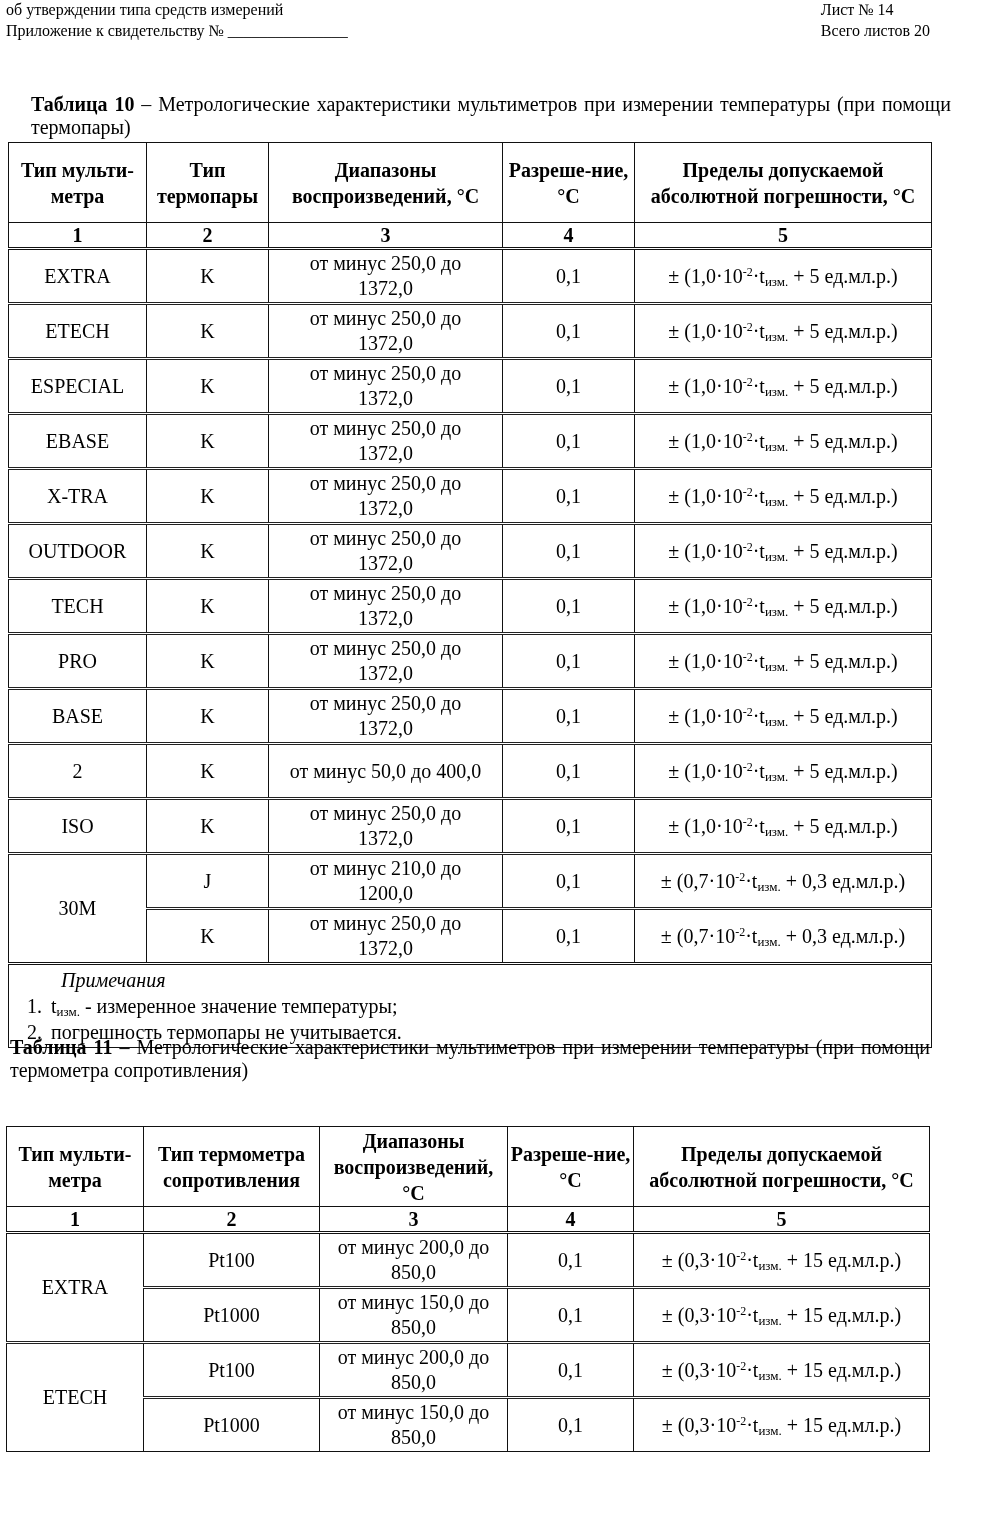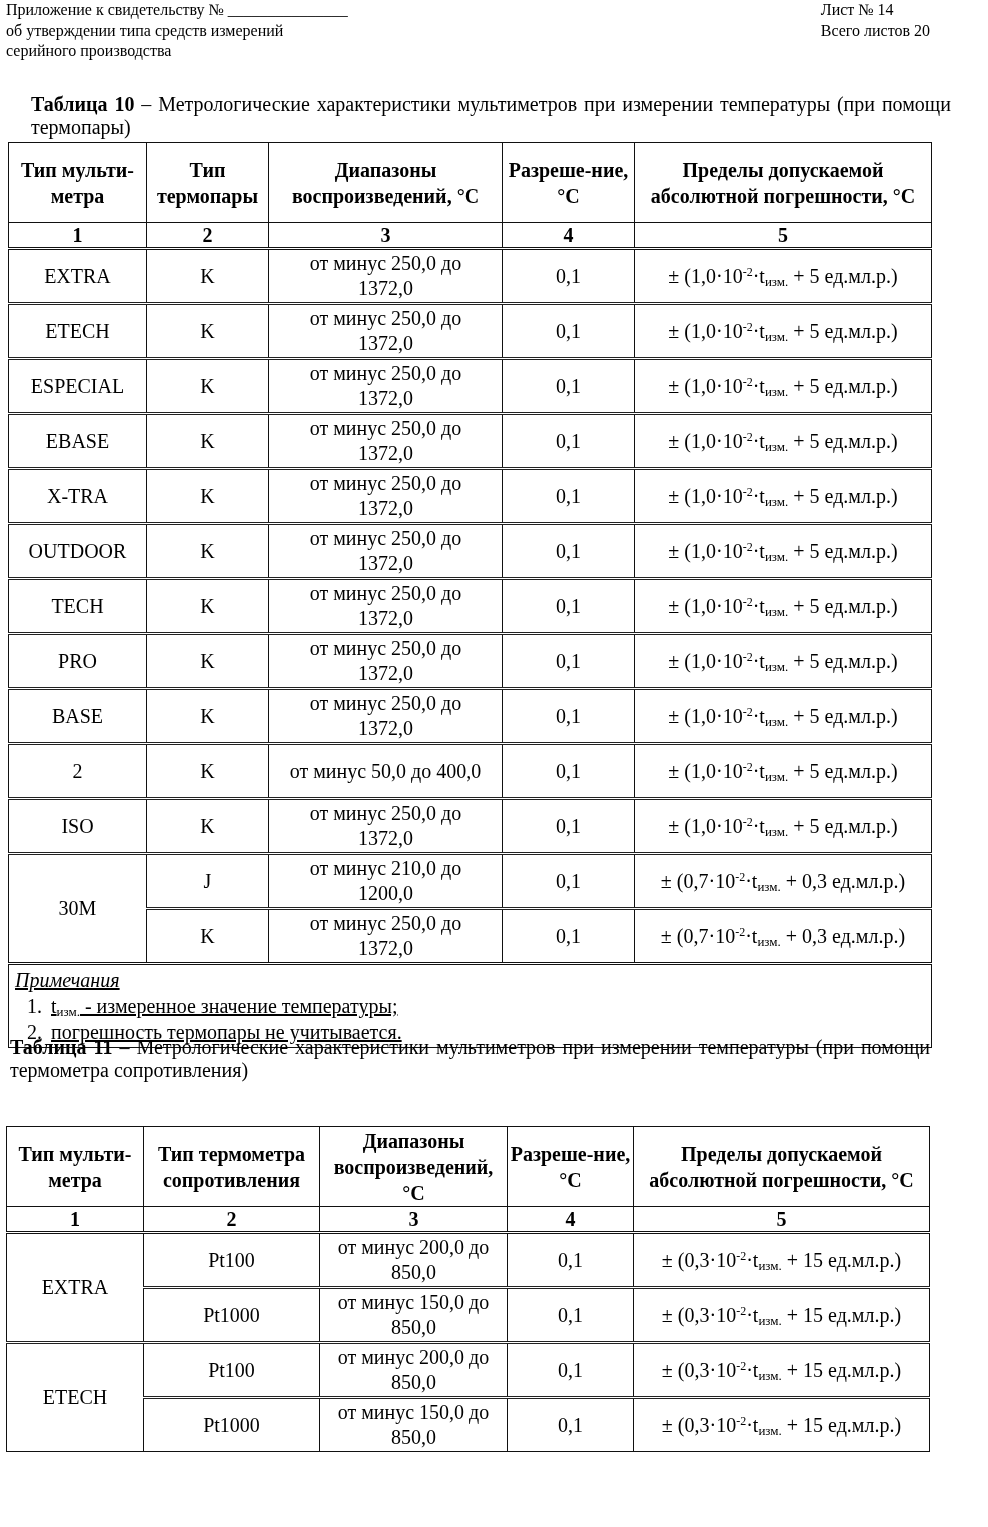--- a/index.html
+++ b/index.html
@@ -15,32 +15,31 @@
     table.t td, table.t th {
       border: 1.5px solid #111; text-align: center; vertical-align: middle; padding: 0 2px; line-height: 25px;
     }
     table.t th { font-weight: bold; font-size: 20px; line-height: 26px; margin-top: 42px; }
     table.t tr.num td { font-weight: bold; line-height: 24px; border-bottom: 3px double #111; }
     table.t tr.row td { height: 52px; }
     table.t tr.row + tr.row td { border-top: 3px double #222; }
     .formula sup { font-size: 12px; vertical-align: 7px; line-height: 0; }
     .formula sub { font-size: 13px; vertical-align: -3px; line-height: 0; }
     .notes-cell { text-align: left !important; padding: 2px 6px !important; line-height: 26px !important; border-top: 3px double #111 !important; }
-    .notes-title { text-decoration: underline; font-style: italic; }
+    .notes-title { font-style: italic; margin-left: 46px; }
     .notes-list { margin: 0; padding-left: 32px; }
-    .notes-list li { padding-left: 4px; text-decoration: underline; }
+    .notes-list li { padding-left: 4px; }
     .notes-list sub { font-size: 13px; vertical-align: -3px; line-height: 0; }
   </style>
 </head>
 <body>
 
 <div class="hdr-left">
+  <div>об утверждении типа средств измерений</div>
   <div>Приложение к свидетельству № _______________</div>
-  <div>об утверждении типа средств измерений</div>
-  <div>серийного производства</div>
 </div>
 <div class="hdr-right">
   <div>Лист № 14</div>
   <div>Всего листов 20</div>
 </div>
 
 <div class="caption" style="top:93px;margin-left:21px;">
   <b>Таблица 10</b><span> – Метрологические характеристики мультиметров при измерении температуры (при помощи термопары)</span>
 </div>
 

